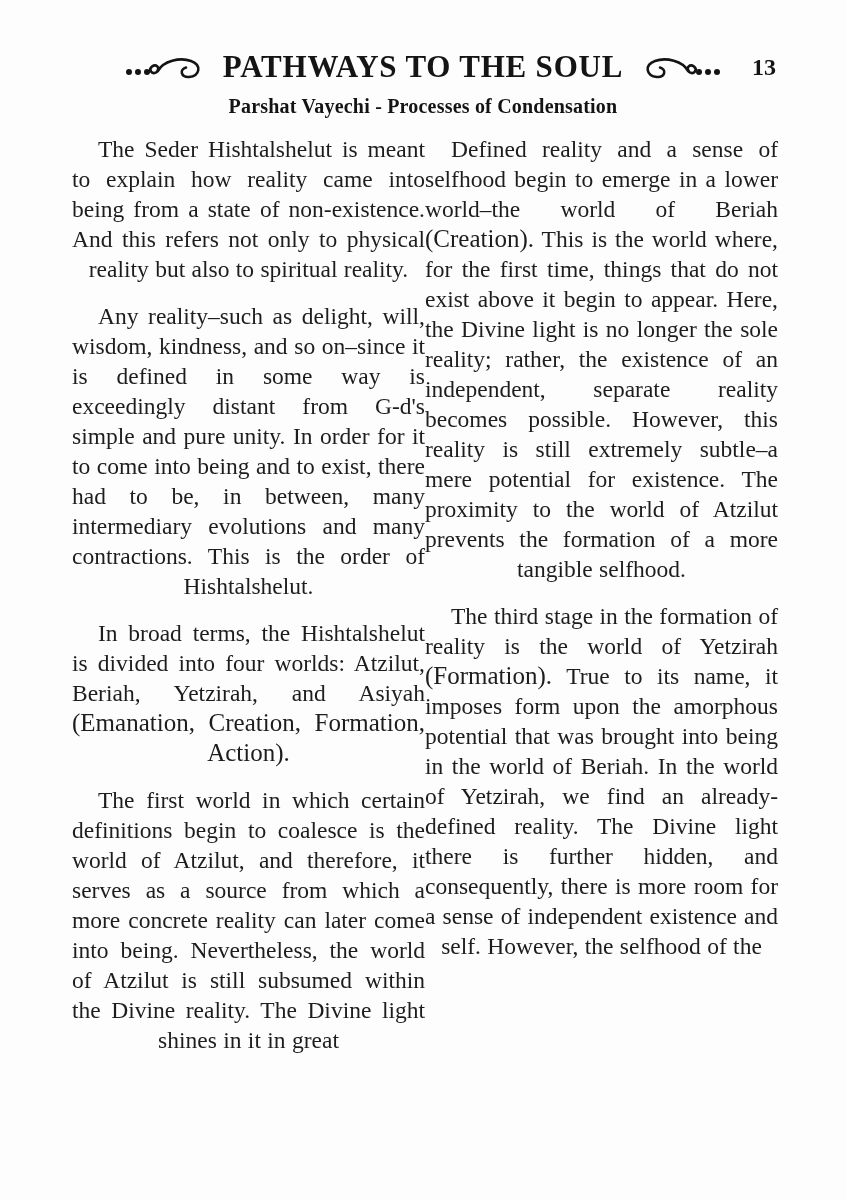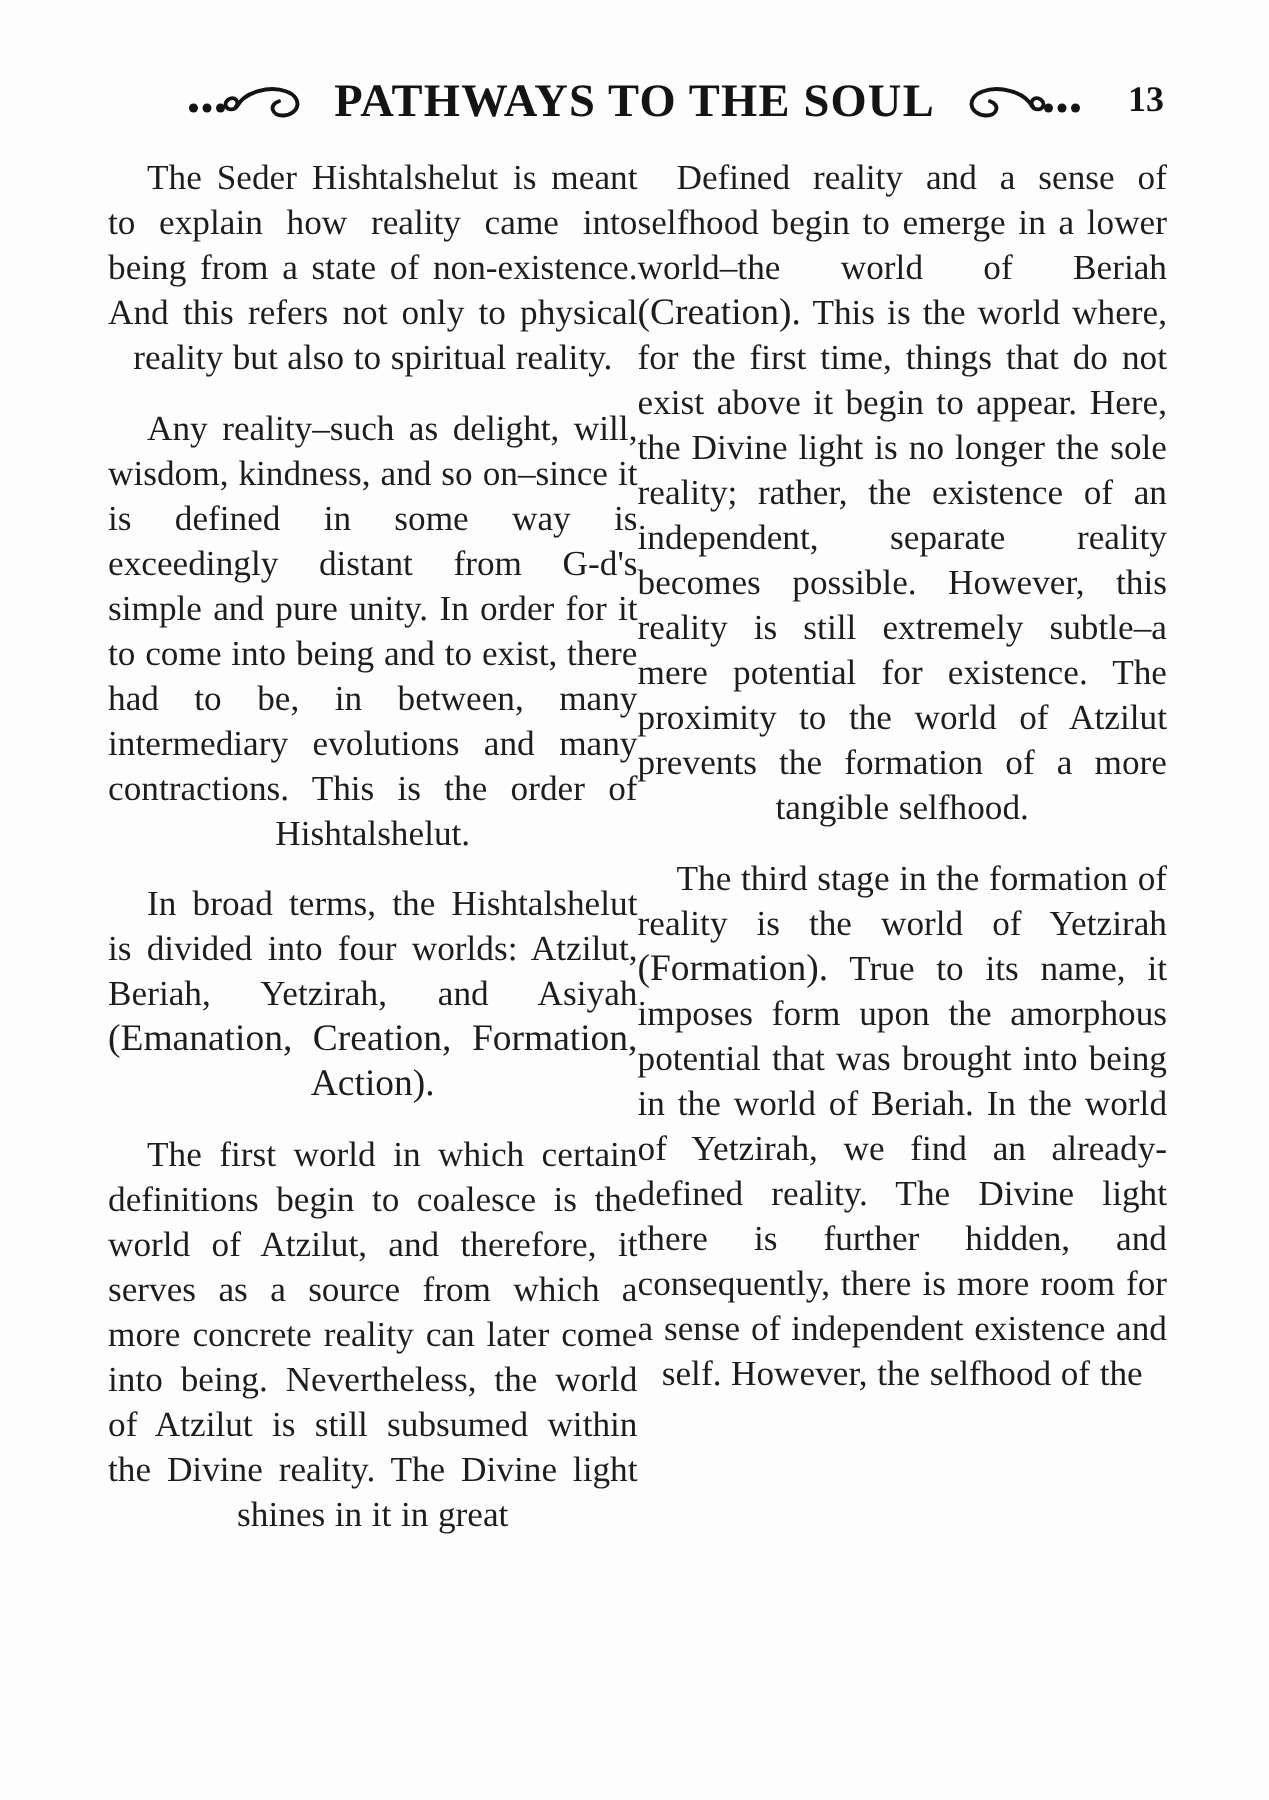--- a/index.html
+++ b/index.html
@@ -95,20 +95,21 @@
             <circle cx="6" cy="19" r="3"></circle>
             <circle cx="15" cy="19" r="3"></circle>
             <circle cx="24" cy="19" r="3"></circle>
           </g>
           <path d="M34 19 C29 22 25 17 29 13.5 C33 10.5 37.5 14.5 34 18.5" fill="none" stroke="#141414" stroke-width="2.6" stroke-linecap="round"></path>
           <path d="M35 18 C40 8 57 4 68 8 C79 12 77 23 66 24 C58 24.5 56 16.5 63 14.5" fill="none" stroke="#141414" stroke-width="2.6" stroke-linecap="round"></path>
         </svg>
       </span>
     </div>
     <span class="page-number">13</span>
+    <h2 class="page-subtitle">Parshat Vayechi - Processes of Condensation</h2>
   </header>
 
   <main class="columns">
     <section class="column">
         <p class="para"><span>The Seder Hishtalshelut is meant to explain how reality came into being from a state of non-existence. And this refers not only to physical reality but also to spiritual reality.</span></p>
         <p class="para"><span>Any reality–such as delight, will, wisdom, kindness, and so on–since it is defined in some way is exceedingly distant from G-d's simple and pure unity. In order for it to come into being and to exist, there had to be, in between, many intermediary evolutions and many contractions. This is the order of Hishtalshelut.</span></p>
         <p class="para"><span>In broad terms, the Hishtalshelut is divided into four worlds: Atzilut, Beriah, Yetzirah, and Asiyah </span><span class="small">(Emanation, Creation, Formation, Action).</span></p>
         <p class="para"><span>The first world in which certain definitions begin to coalesce is the world of Atzilut, and therefore, it serves as a source from which a more concrete reality can later come into being. Nevertheless, the world of Atzilut is still subsumed within the Divine reality. The Divine light shines in it in great</span></p>
       </section>
     <section class="column">

